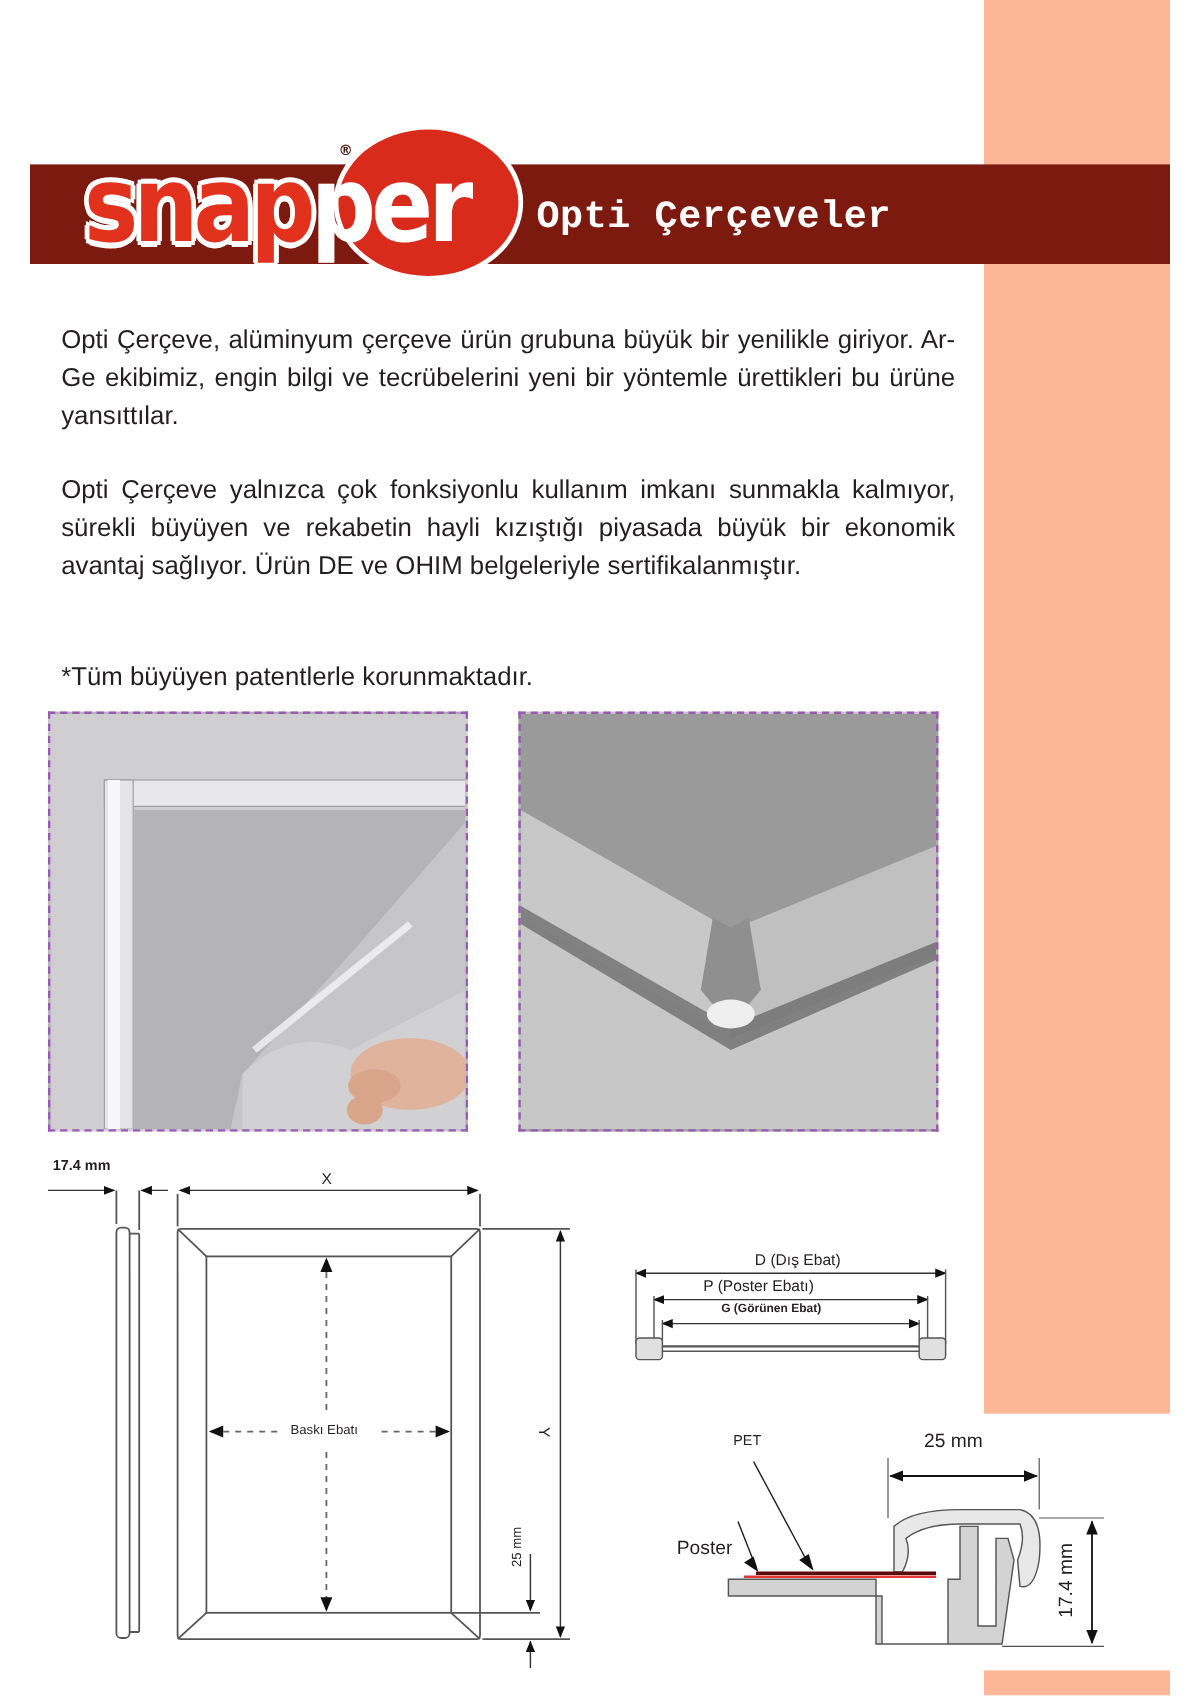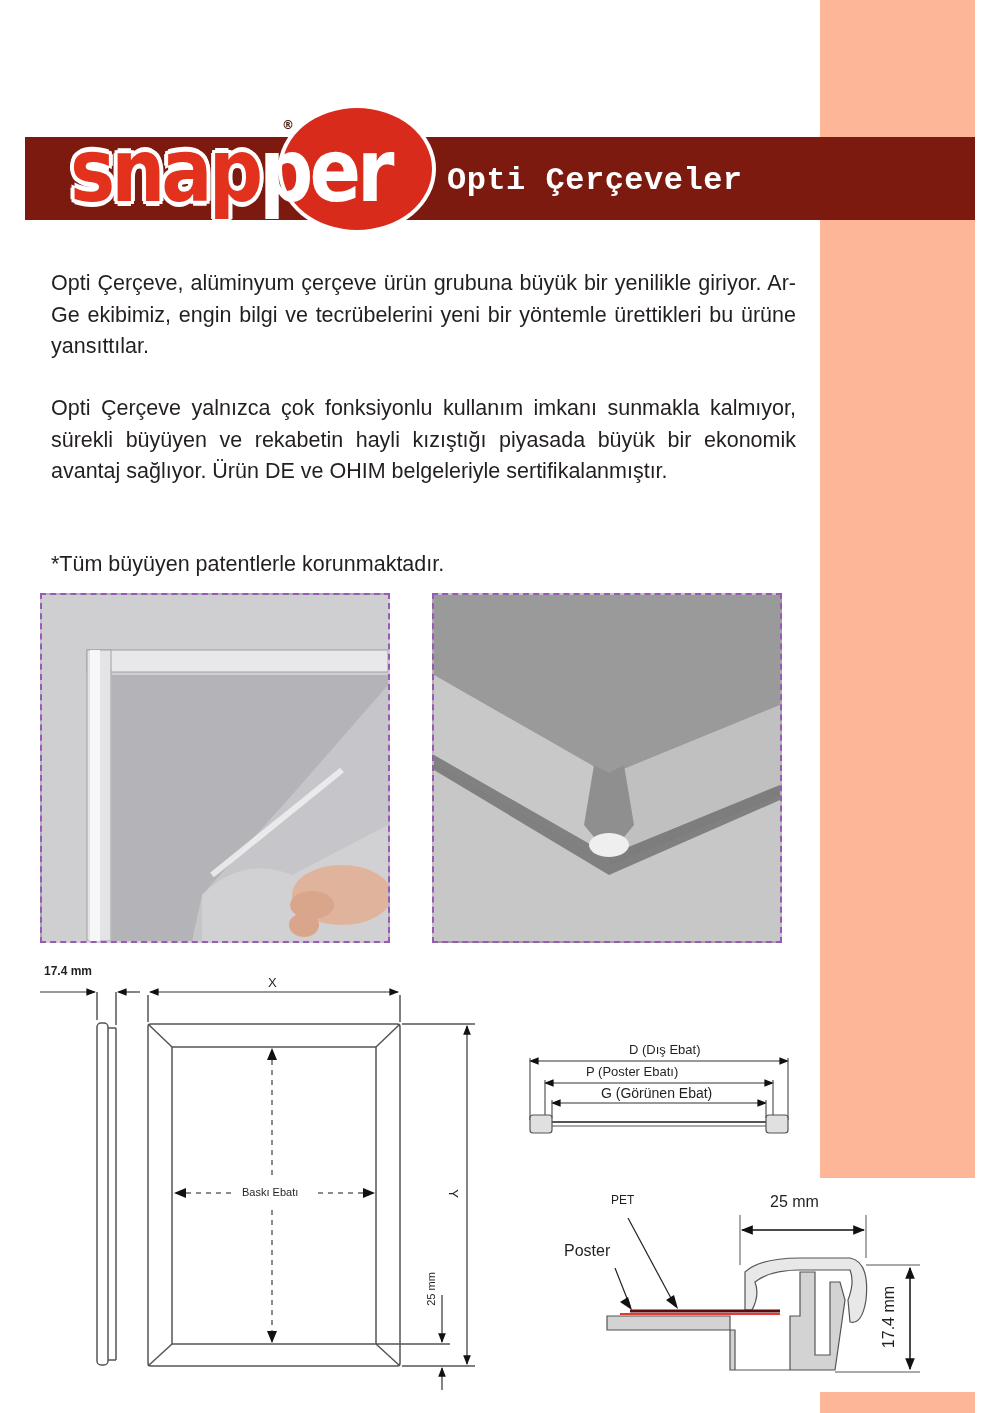--- a/index.html
+++ b/index.html
@@ -199,18 +199,18 @@
 </svg>
 
 <div class="dim-label" style="left:44px; top:964px; font-size:12px; font-weight:bold;">17.4 mm</div>
 <div class="dim-label" style="left:268px; top:975px; font-size:13px;">X</div>
 <div class="dim-label" style="left:449px; top:1186px; font-size:13px; transform:rotate(90deg);">Y</div>
 <div class="dim-label" style="left:242px; top:1186px; font-size:11px;">Baskı Ebatı</div>
 <div class="dim-label" style="left:414px; top:1283px; font-size:11px; transform:rotate(-90deg);">25 mm</div>
 
 <div class="dim-label" style="left:617px; top:1042px; font-size:13px;margin-left:12px;">D (Dış Ebat)</div>
 <div class="dim-label" style="left:586px; top:1064px; font-size:13px;">P (Poster Ebatı)</div>
-<div class="dim-label" style="left:601px; top:1085px; font-size:14px;">G (Görünen Ebat)</div>
+<div class="dim-label" style="left:601px; top:1085px; font-size:10px;font-weight:bold;">G (Görünen Ebat)</div>
 
 <div class="dim-label" style="left:611px; top:1193px; font-size:12px;">PET</div>
-<div class="dim-label" style="left:564px; top:1242px; font-size:16px;">Poster</div>
+<div class="dim-label" style="left:564px; top:1282px; font-size:16px;">Poster</div>
 <div class="dim-label" style="left:770px; top:1193px; font-size:16px;">25 mm</div>
 <div class="dim-label" style="left:858px; top:1308px; font-size:16px; transform:rotate(-90deg);">17.4 mm</div>
 
 </body></html>

